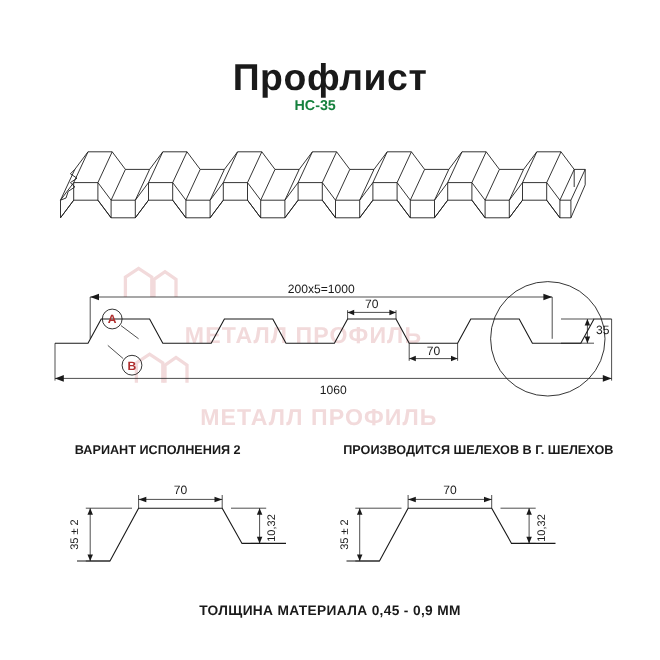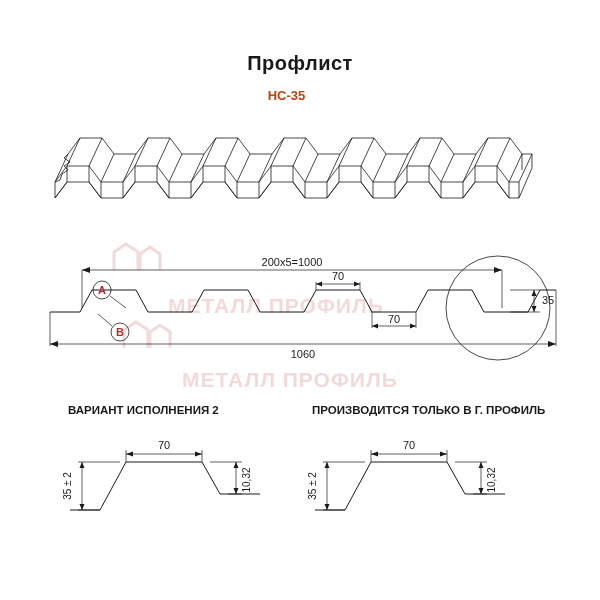--- a/index.html
+++ b/index.html
@@ -19,33 +19,33 @@
     position: relative;
     width: 600px;
     height: 600px;
   }
   .title {
     position: absolute;
     top: 52px;
     left: 0;
     width: 600px;
     text-align: center;
-    font-size: 20px;
+    font-size: 34px;
     font-weight: bold;
     letter-spacing: 0.5px;
   }
   .subtitle {
     position: absolute;
     top: 88px;
     left: 0;
     width: 573px;
     text-align: center;
     font-size: 13px;
     font-weight: bold;
-    color: #c2410c;
+    color: #15803d;
   }
   .iso-wrap {
     position: absolute;
     top: 120px;
     left: 50px;
     width: 500px;
     height: 100px;
   }
   .profile-wrap {
     position: absolute;
@@ -274,21 +274,21 @@
       <circle cx="80" cy="92" r="9" class="ln-thin"></circle>
       <text class="cal" x="80" y="96" text-anchor="middle">В</text>
       <line x1="72" y1="86" x2="58" y2="74" class="dim"></line>
     </svg>
   </div>
 
   <div class="variant-label variant1-label">
     <span>ВАРИАНТ ИСПОЛНЕНИЯ 2</span>
   </div>
   <div class="variant-label variant2-label">
-    <div>ПРОИЗВОДИТСЯ ТОЛЬКО В Г. ПРОФИЛЬ</div>
+    <div>ПРОИЗВОДИТСЯ ШЕЛЕХОВ В Г. ШЕЛЕХОВ</div>
   </div>
 
   <div class="variant-wrap-1">
     <svg width="230" height="95" viewBox="0 0 230 95">
       <g class="ln">
         <path d="M10,78 L40,78 L66,30 L142,30 L160,62 L200,62"></path>
       </g>
 
       <g class="dim">
         <line x1="66" y1="22" x2="142" y2="22"></line>
@@ -344,14 +344,15 @@
         <line x1="22" y1="30" x2="22" y2="78"></line>
         <path d="M22,30 l-2.5,6 l5,0 z" fill="#1a1a1a" stroke="none"></path>
         <path d="M22,78 l-2.5,-6 l5,0 z" fill="#1a1a1a" stroke="none"></path>
         <line x1="18" y1="30" x2="60" y2="30"></line>
         <line x1="18" y1="78" x2="40" y2="78"></line>
       </g>
       <text class="txt-sm" x="11" y="54" text-anchor="middle" transform="rotate(-90 11 54)">35 ± 2</text>
     </svg>
   </div>
 
+  <div class="footer">ТОЛЩИНА МАТЕРИАЛА 0,45 - 0,9 ММ</div>
 
 </div>
 
 </body></html>

